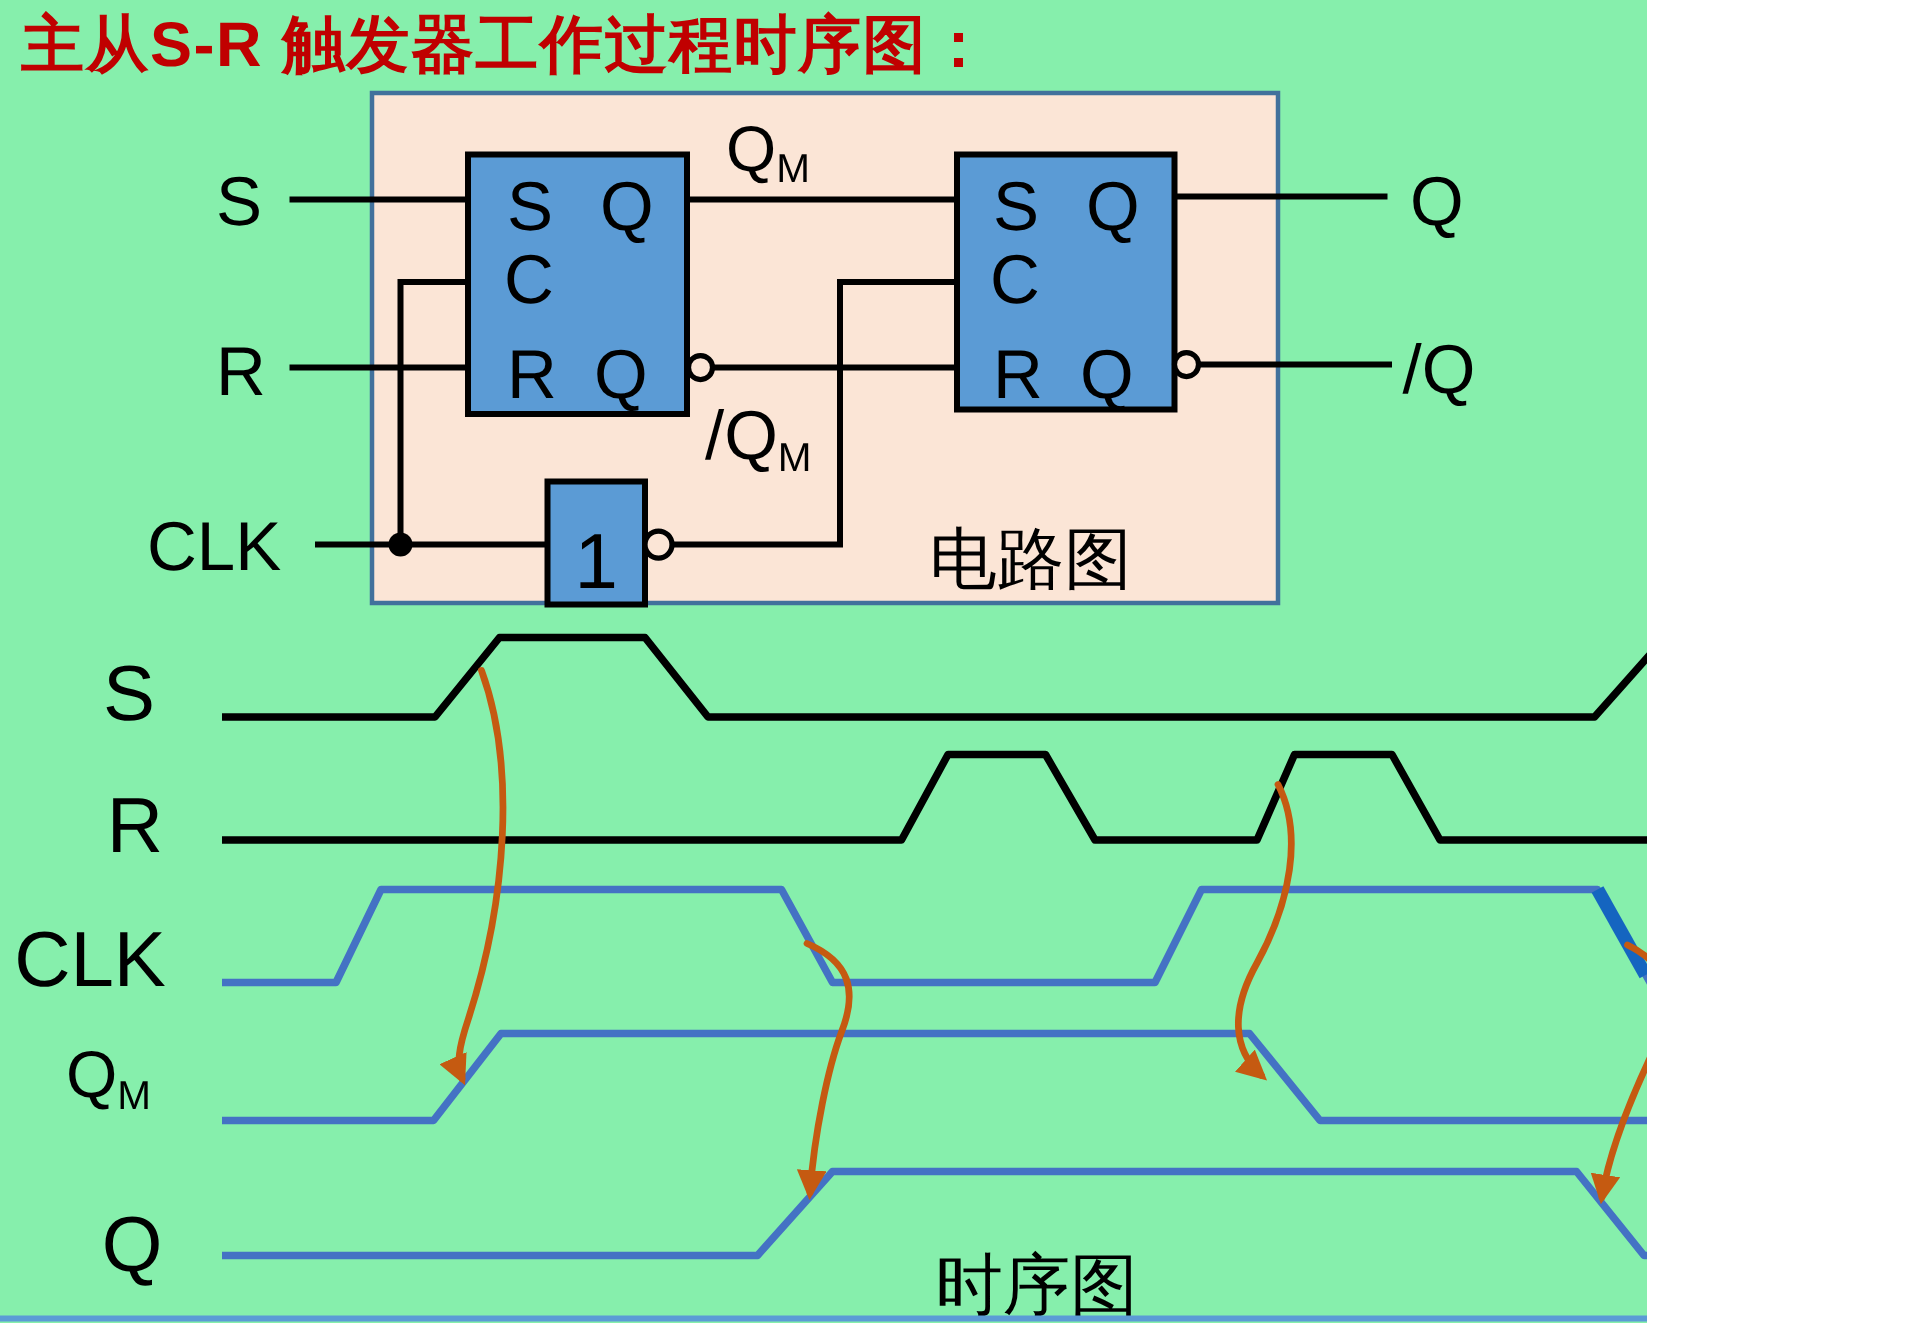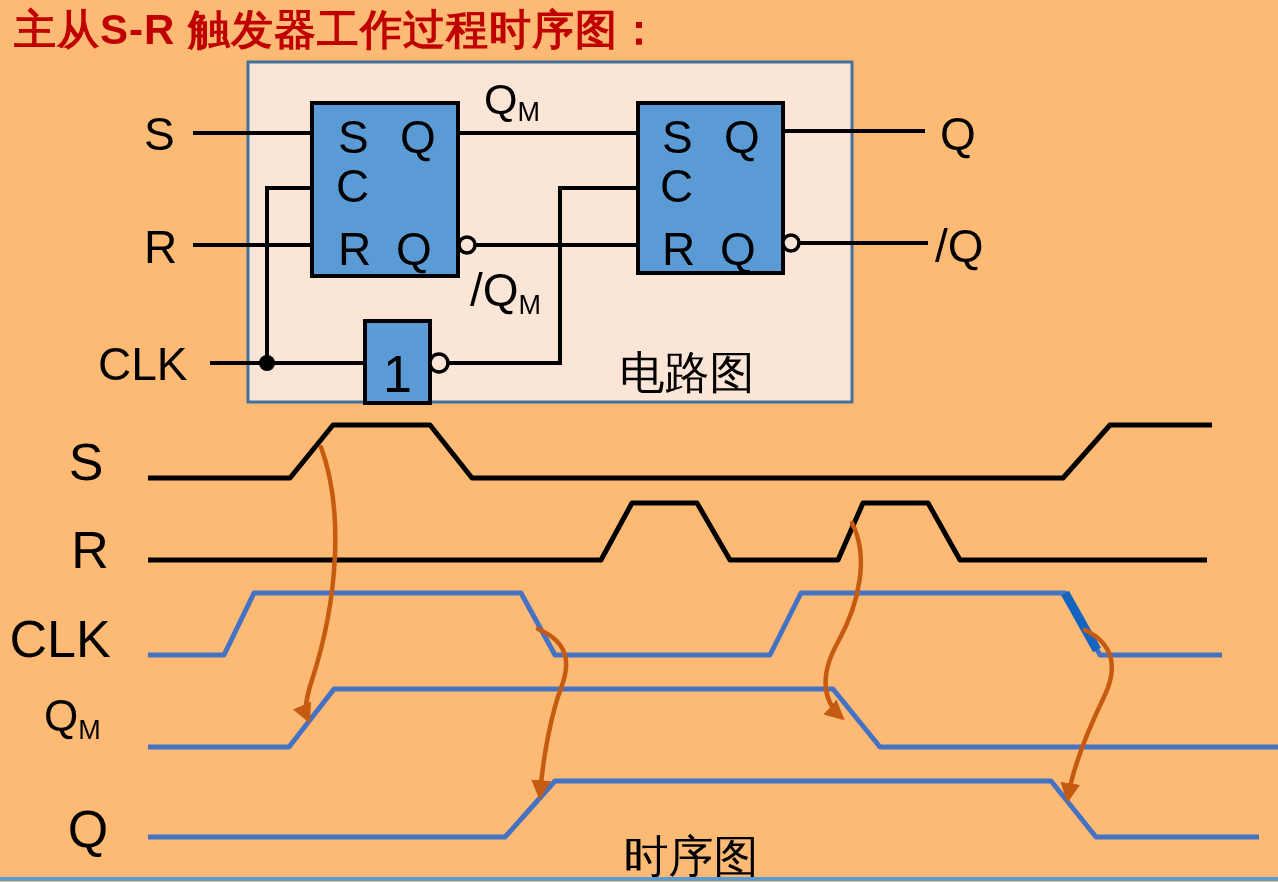--- a/index.html
+++ b/index.html
@@ -1,20 +1,20 @@
 <!DOCTYPE html>
 <html style="--title-red: #C00000; --ff-fill: #5B9BD5; --panel-fill: #FBE5D6; --panel-border: #41719C; --wave-blue: #4472C4; --edge-emph: #1565C0; --arrow-orange: #C55A11; --bar-blue: #5B9BD5;"><head>
 <meta charset="utf-8">
 <style>
   :root{
     --title-red:#C00000; --ff-fill:#5B9BD5; --panel-fill:#FBE5D6; --panel-border:#41719C;
     --wave-blue:#4472C4; --edge-emph:#1565C0; --arrow-orange:#C55A11; --bar-blue:#5B9BD5;
   }
   html,body{margin:0;padding:0;background:#fff;}
-  #slide{position:relative;width:1278px;height:882px;background:#fdba74;overflow:hidden;
+  #slide{position:relative;width:1098px;height:882px;background:#86efac;overflow:hidden;
          font-family:"Liberation Sans",sans-serif;}
   #page-title{position:absolute;left:14px;top:2px;font-size:42px;font-weight:700;
               color:var(--title-red);letter-spacing:1px;white-space:nowrap;}
   svg{position:absolute;left:0;top:0;}
   text{font-family:"Liberation Sans",sans-serif;fill:#000;}
   .pin{font-size:46px;}
   .iolabel{font-size:46px;}
   .wavelabel{font-size:52px;}
   .caption{font-size:45px;text-anchor:middle;}
   .wire{stroke:#000;stroke-width:4;fill:none;}

